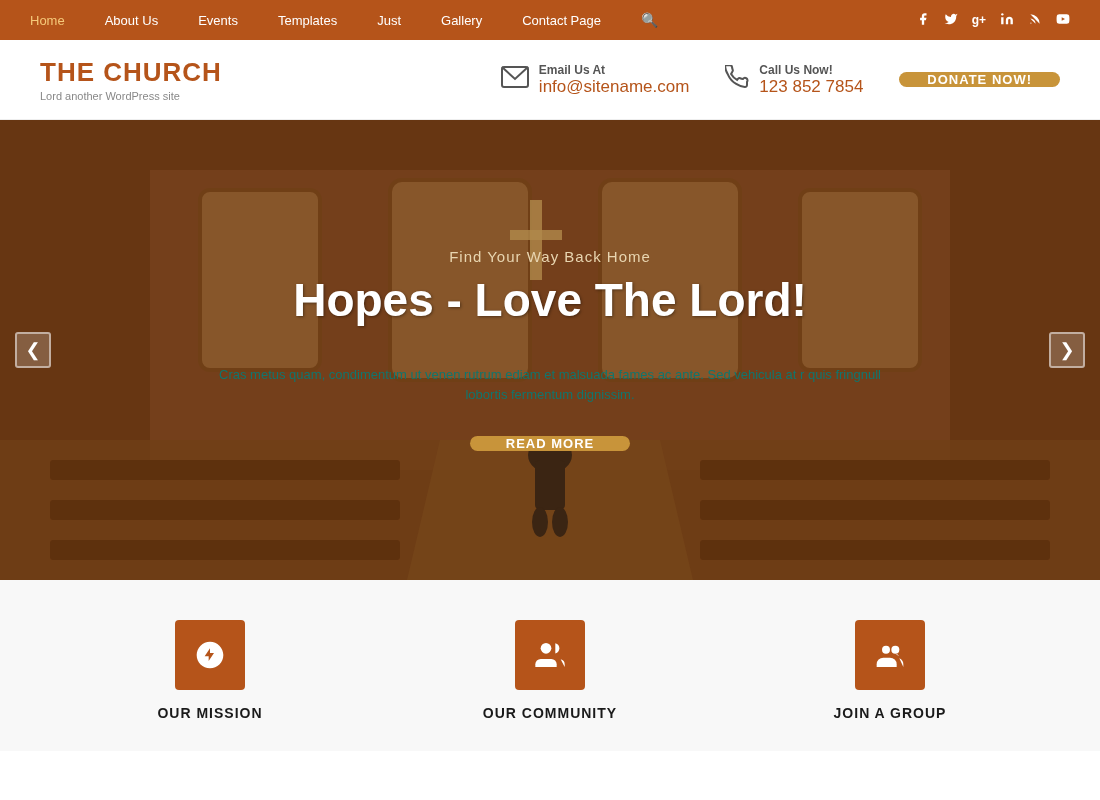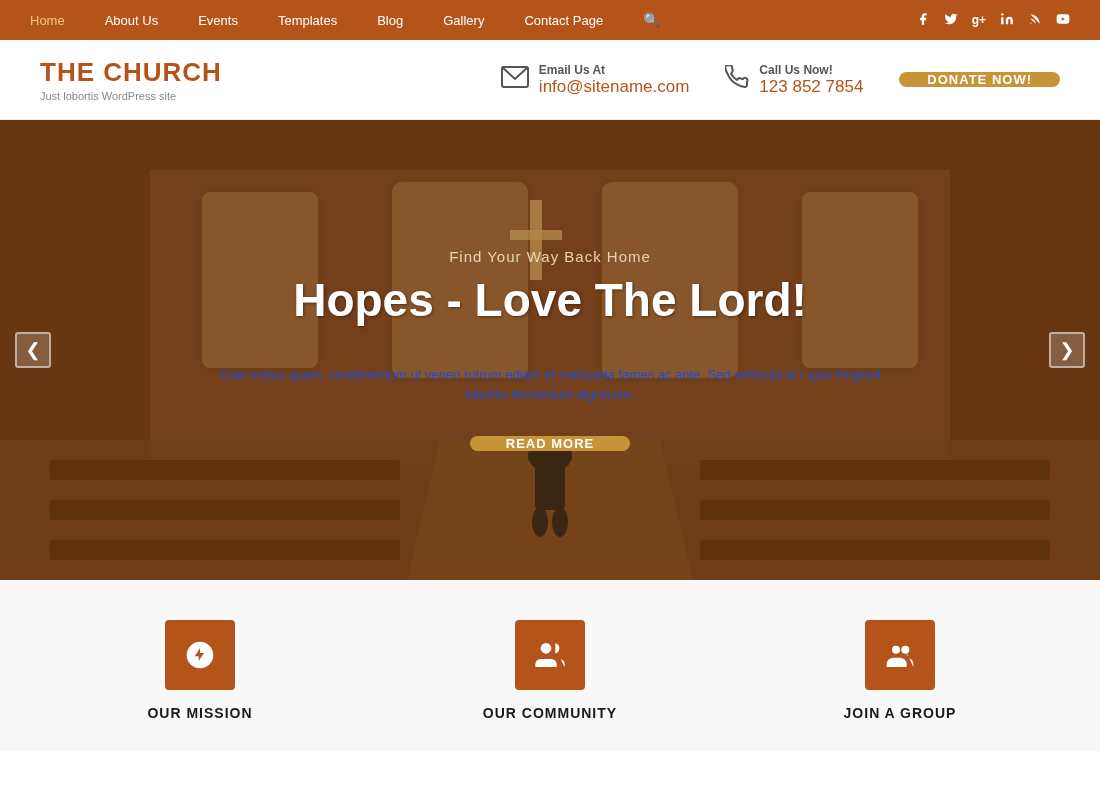--- a/index.html
+++ b/index.html
@@ -128,21 +128,21 @@
     .hero-title {
       font-size: 46px;
       font-weight: 900;
       color: #fff;
       margin-bottom: 18px;
       text-shadow: 1px 1px 3px rgba(0,0,0,0.4);
       line-height: 1.1;
     }
     .hero-desc {
       font-size: 13px;
-      color: #1d4ed8;
+      color: #0f766e;
       line-height: 1.6;
       margin-bottom: 28px;
       margin-top: 39px;
     }
     .read-more-btn {
       background: #c8943a;
       color: #fff;
       border: none;
       padding: 0 36px;
       border-radius: 25px;
@@ -168,21 +168,21 @@
       font-size: 18px;
       cursor: pointer;
     }
     .hero-arrow.left { left: 15px; }
     .hero-arrow.right { right: 15px; }
 
     
     .bottom-cards {
       display: flex;
       justify-content: center;
-      gap: 10px;
+      gap: 0;
       background: #f8f8f8;
       padding: 30px 4px 20px;
     }
     .card {
       width: 340px;
       display: flex;
       flex-direction: column;
       align-items: center;
       padding: 10px 20px;
     }
@@ -217,21 +217,21 @@
   </style>
 </head>
 <body>
 
 <nav class="top-nav">
   <div class="nav-links">
     <a href="#" class="active">Home</a>
     <a href="#">About Us</a>
     <a href="#">Events</a>
     <a href="#">Templates</a>
-    <a href="#">Blog</a>
+    <a href="#">Just</a>
     <a href="#">Gallery</a>
     <a href="#">Contact Page</a>
     <span class="search-icon-btn">🔍</span>
   </div>
   <div class="social-icons">
     <span>
       <svg width="14" height="14" viewBox="0 0 24 24" fill="white">
           <path d="M18 2h-3a5 5 0 00-5 5v3H7v4h3v8h4v-8h3l1-4h-4V7a1 1 0 011-1h3z"></path>
         </svg>
     </span>
@@ -260,21 +260,21 @@
         </svg>
     </span>
   </div>
 </nav>
 
 <header class="header">
   <div class="logo-area">
     <div class="logo-text">
       <span>THE </span><span style="color:#b5541a;text-align:right;">CHURCH</span>
     </div>
-    <div class="logo-sub">Just lobortis WordPress site</div>
+    <div class="logo-sub">Lord another WordPress site</div>
   </div>
 
   <div class="header-contact">
     <div class="contact-item">
       <span class="contact-icon">
         <svg width="28" height="22" viewBox="0 0 28 22" fill="none">
           <rect x="1" y="1" width="26" height="20" rx="2" stroke="#555" stroke-width="2"></rect>
           <polyline points="1,1 14,13 27,1" stroke="#555" stroke-width="2" fill="none"></polyline>
         </svg>
       </span>

